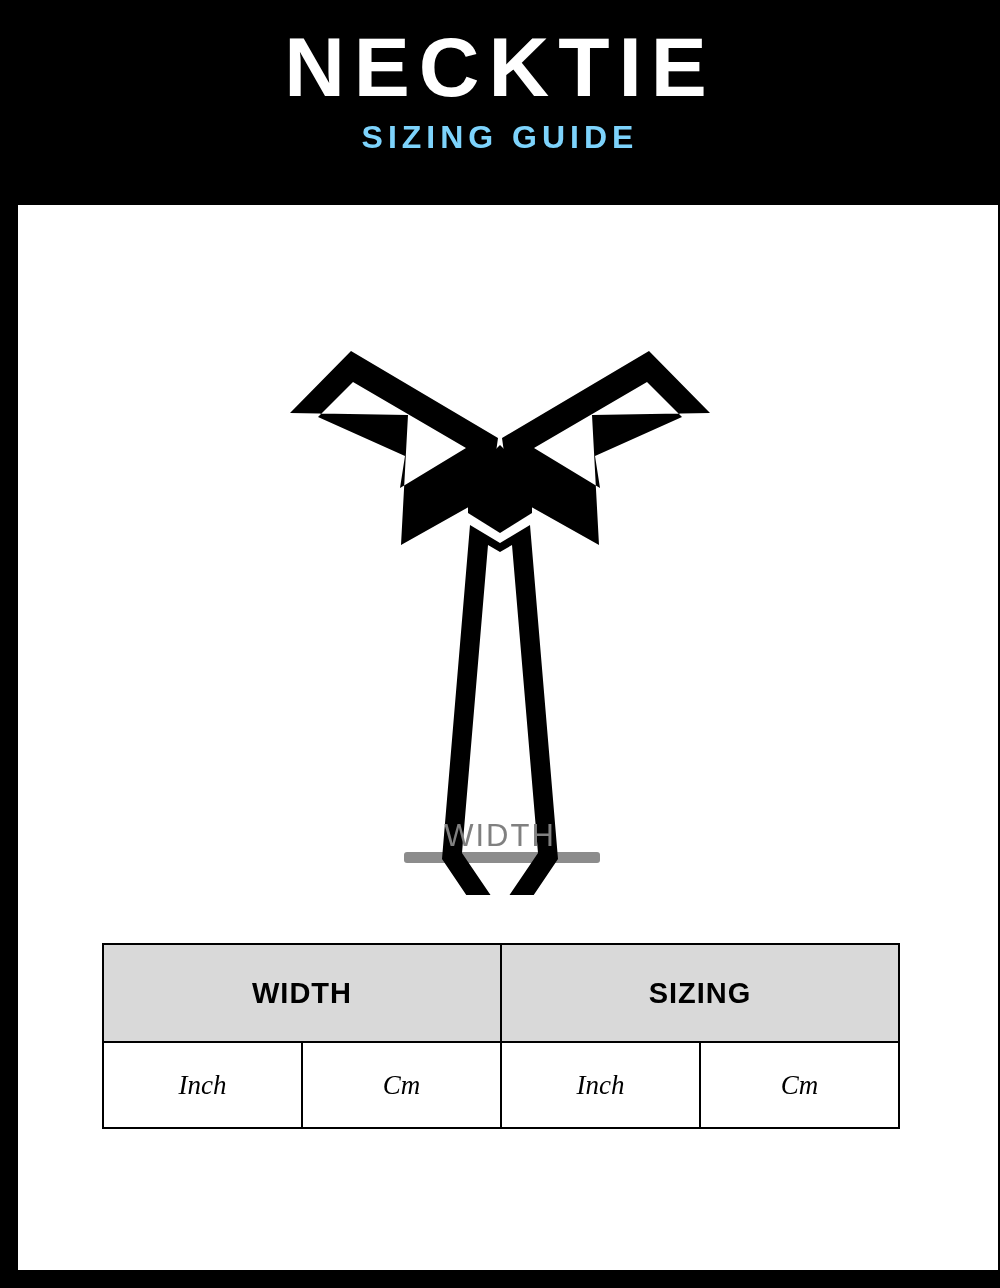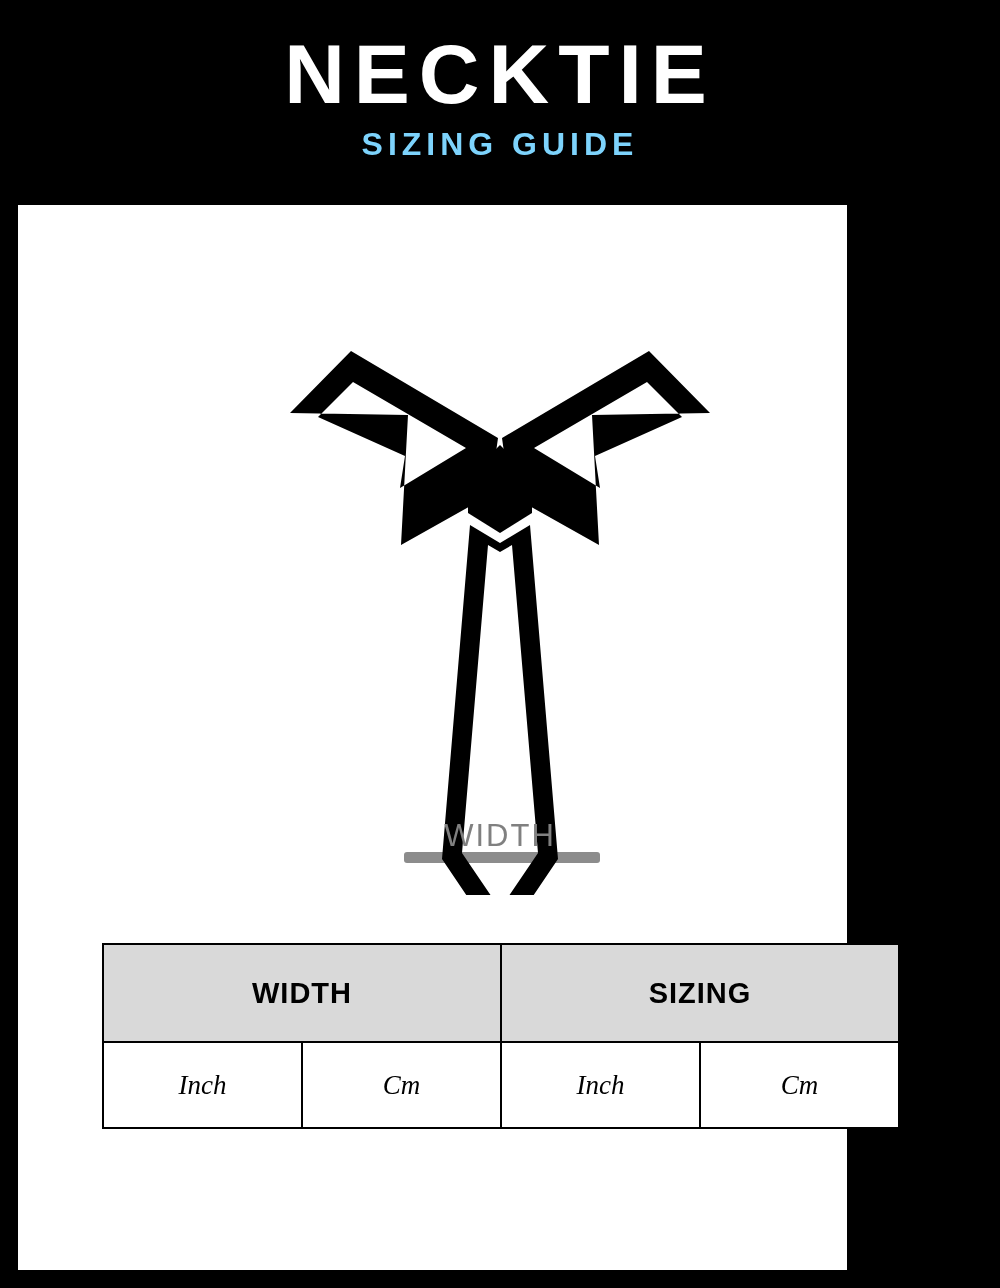--- a/index.html
+++ b/index.html
@@ -25,21 +25,21 @@
     position: absolute;
     left: 0;
     top: 0;
     width: 1000px;
     height: 205px;
     background: #000000;
     text-align: center;
   }
   .header-title {
     margin: 0;
-    padding-top: 28px;
+    padding-top: 21px;
     color: #ffffff;
     font-family: "Liberation Sans", sans-serif;
     font-weight: bold;
     font-size: 84px;
     letter-spacing: 9px;
     line-height: 92px;
     text-transform: uppercase;
   }
   .header-subtitle {
     margin: 0;
@@ -50,21 +50,21 @@
     font-size: 32px;
     letter-spacing: 5px;
     line-height: 36px;
     text-transform: uppercase;
   }
   
   .card {
     position: absolute;
     left: 18px;
     top: 205px;
-    width: 829px;
+    width: 980px;
     height: 1065px;
     background: #ffffff;
   }
   
   .illustration {
     position: absolute;
     left: 0;
     top: 40px;
     width: 964px;
     height: 890px;

